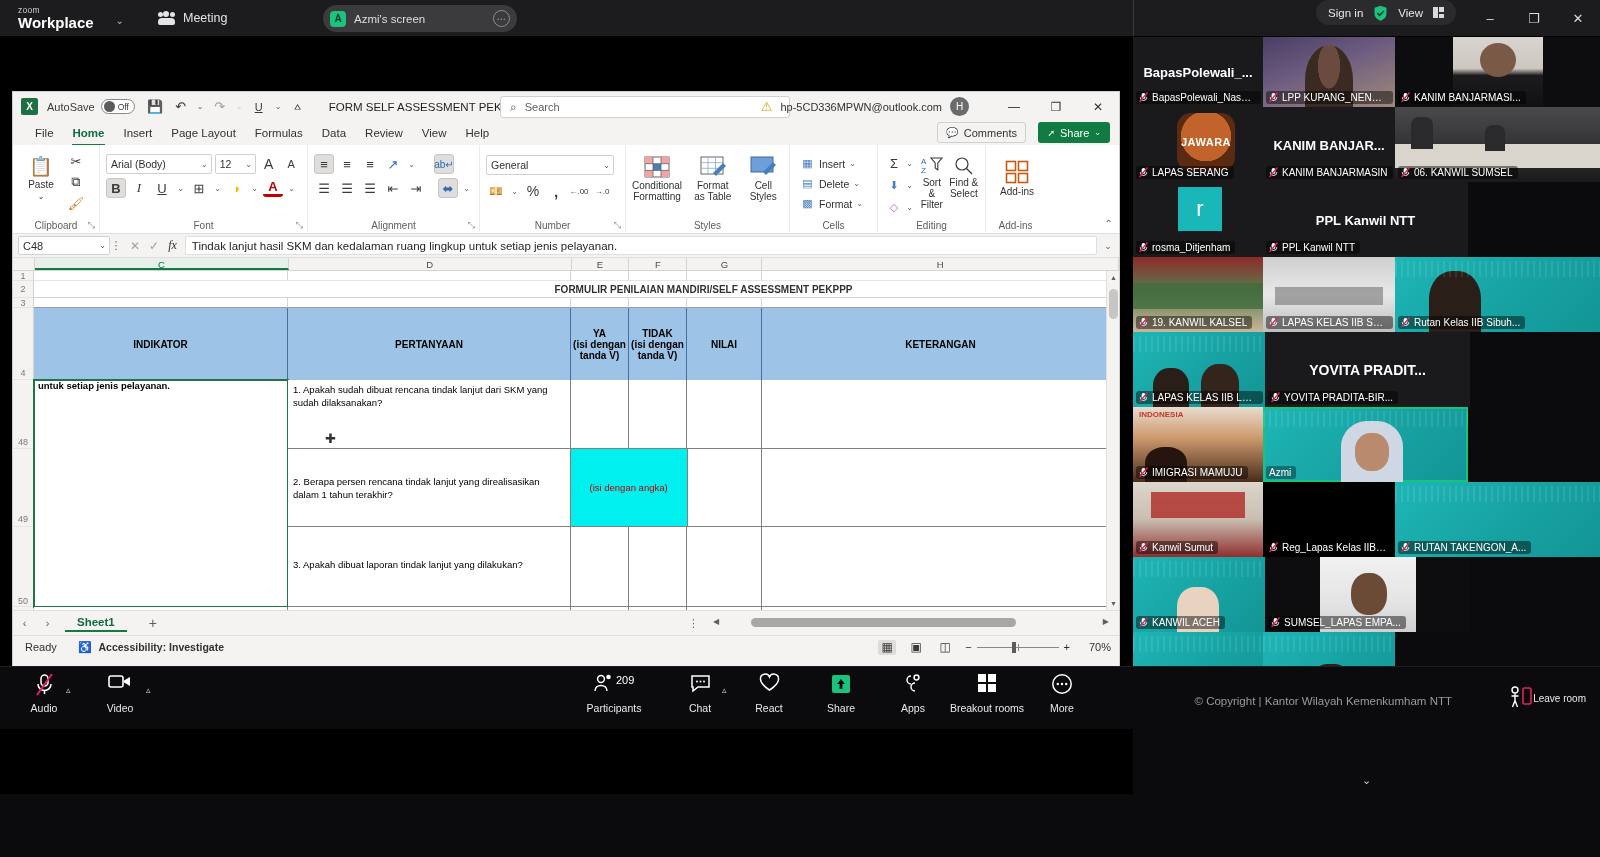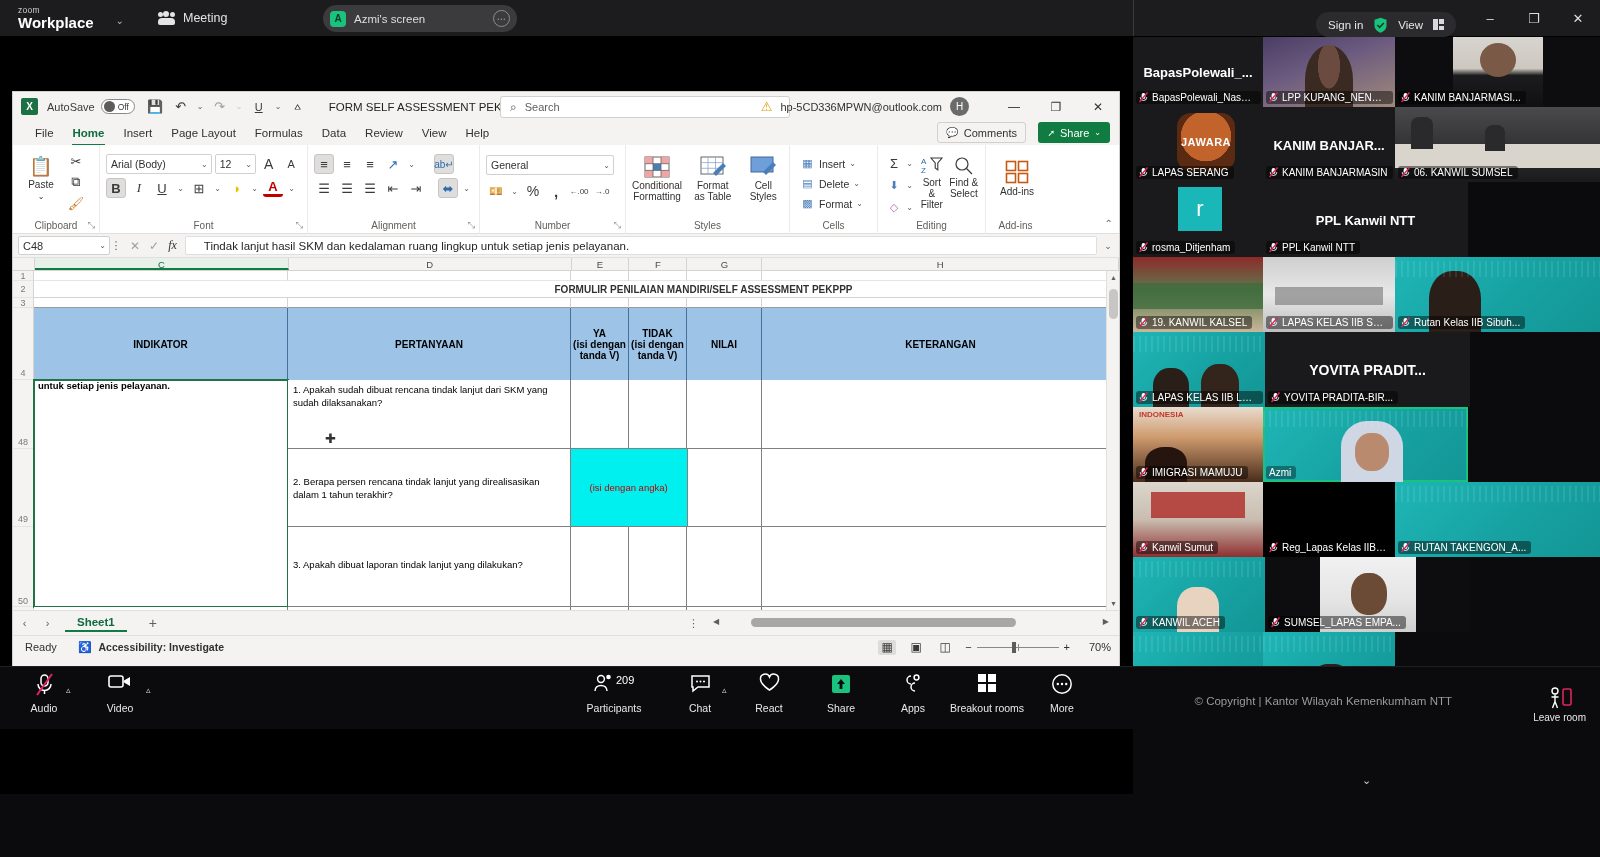--- a/index.html
+++ b/index.html
@@ -37,21 +37,21 @@
   .zw-avatar-a {
     width:16px;height:16px;border-radius:4px;background:#19c37d;color:#0a3a26;
     font-size:10px;font-weight:bold;display:flex;align-items:center;justify-content:center;
   }
   .zw-sharepill-label { color:#dedee1; font-size:11.5px; flex:1; }
   .zw-dots {
     width:17px;height:17px;border-radius:50%;border:1px solid #8d8d92;color:#c9c9cd;
     font-size:9px;display:flex;align-items:center;justify-content:center; letter-spacing:.5px;
   }
 
-  .zw-right { position:absolute; right:0; top:0; height:37px; display:flex; align-items:flex-end; }
+  .zw-right { position:absolute; right:0; top:0; height:37px; display:flex; align-items:flex-start; }
   .zw-signpill {
     display:flex;align-items:center;gap:10px;background:#2b2b2e;border-radius:13px;
     height:25px;padding:0 12px; margin-right:12px;
   }
   .zw-signpill span { color:#e6e6e8; font-size:11.5px; }
   .zw-shield { width:15px;height:16px; }
   .zw-viewbox { width:11px;height:11px;display:inline-block;position:relative; }
   .zw-viewbox i { position:absolute; background:#d9d9dd; }
   .zw-viewbox i:nth-child(1){left:0;top:0;width:4.5px;height:11px;}
   .zw-viewbox i:nth-child(2){left:6px;top:0;width:5px;height:5px;}
@@ -129,21 +129,21 @@
   .ribbon-collapse { position:absolute; right:6px; bottom:4px; font-size:10px; color:#605e5c; }
 
   
   .fxbar { height:24px; background:#f4f3f2; display:flex; align-items:center; border-bottom:1px solid #e1dfdd; }
   .namebox { width:92px;height:19px;margin-left:5px;background:#fff;border:1px solid #d2d0ce;border-radius:2px;
              display:flex;align-items:center;padding:0 4px;font-size:11px;position:relative; }
   .fx-sep { width:12px; text-align:center; color:#605e5c; font-size:11px; }
   .fx-icons { display:flex; gap:9px; padding:0 8px; color:#a19f9d; font-size:12px; align-items:center;}
   .fx-icons .fxi { font-style:italic; color:#323130; font-family:"Liberation Serif", serif; }
   .fx-input { flex:1; height:19px; background:#fff; border:1px solid #e1dfdd; border-radius:2px;
-              display:flex;align-items:center;padding:0 18px;font-size:11.5px;color:#201f1e; }
+              display:flex;align-items:center;padding:0 6px;font-size:11.5px;color:#201f1e; }
   .fx-expand { width:22px; text-align:center; font-size:9px; color:#605e5c; }
 
   
   .gridwrap { position:relative; height:352px; background:#fff; overflow:hidden; }
   .colhdr { display:flex; height:13px; background:#f4f3f2; border-bottom:1px solid #d6d4d2; }
   .corner { width:22px; border-right:1px solid #d6d4d2; }
   .ch { border-right:1px solid #d6d4d2; text-align:center; font-size:9.5px; color:#4b4a48; line-height:13px; }
   .ch.active { background:#e8f0ea; color:#0f6b3f; border-bottom:2px solid #107c41; }
   .gridbody { display:flex; height:339px; }
   .rowhdr { width:22px; background:#f4f3f2; border-right:1px solid #d6d4d2; }
@@ -221,21 +221,21 @@
                   display:flex; align-items:center; justify-content:center; color:#cfcfd2; font-size:11px; }
 
   
   .zbar { position:absolute; left:0; bottom:0; width:1600px; height:63px; background:#0b0b0d;
           border-top:1px solid #1f1f22; }
   .zbtn { position:absolute; top:6px; display:flex; flex-direction:column; align-items:center; gap:3px;
           color:#e8e8ea; font-size:10.5px; width:56px; }
   .zbtn .zglyph { height:26px; display:flex; justify-content:center; }
   .zcaret { position:absolute; top:18px; color:#d0d0d4; font-size:9px; }
   .zcopy { position:absolute; right:148px; bottom:22px; color:#9a9a9e; font-size:11.5px; }
-  .zleave { position:absolute; right:14px; bottom:6px; display:flex; flex-direction:column; align-items:center;
+  .zleave { position:absolute; right:14px; bottom:18px; display:flex; flex-direction:row; align-items:center;
             color:#e8e8ea; font-size:10px; }
   .vertical-divider { position:absolute; left:1133px; top:0; width:1px; height:36px; background:#3a3a3e; }
 </style>
 </head>
 <body>
 
 <div id="app">
 
   <div class="zoom-topbar">
     <div class="zw-brand">

